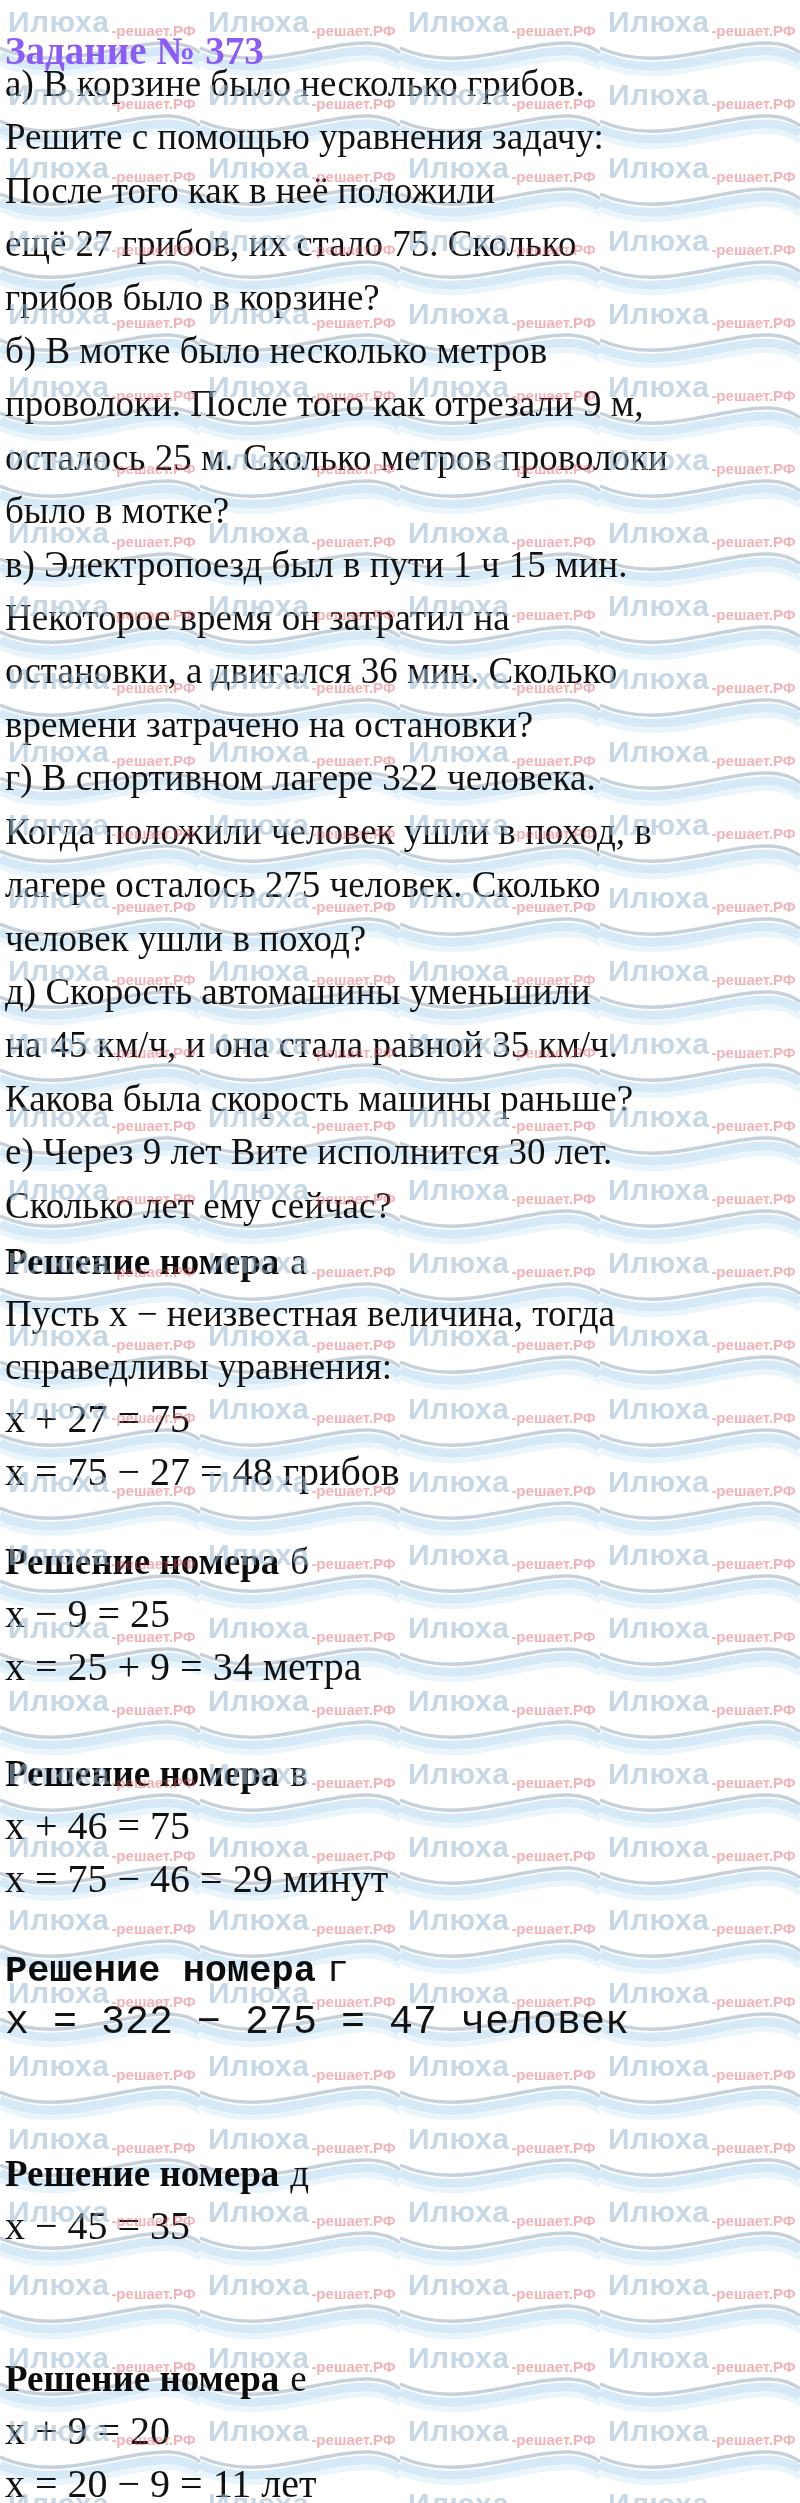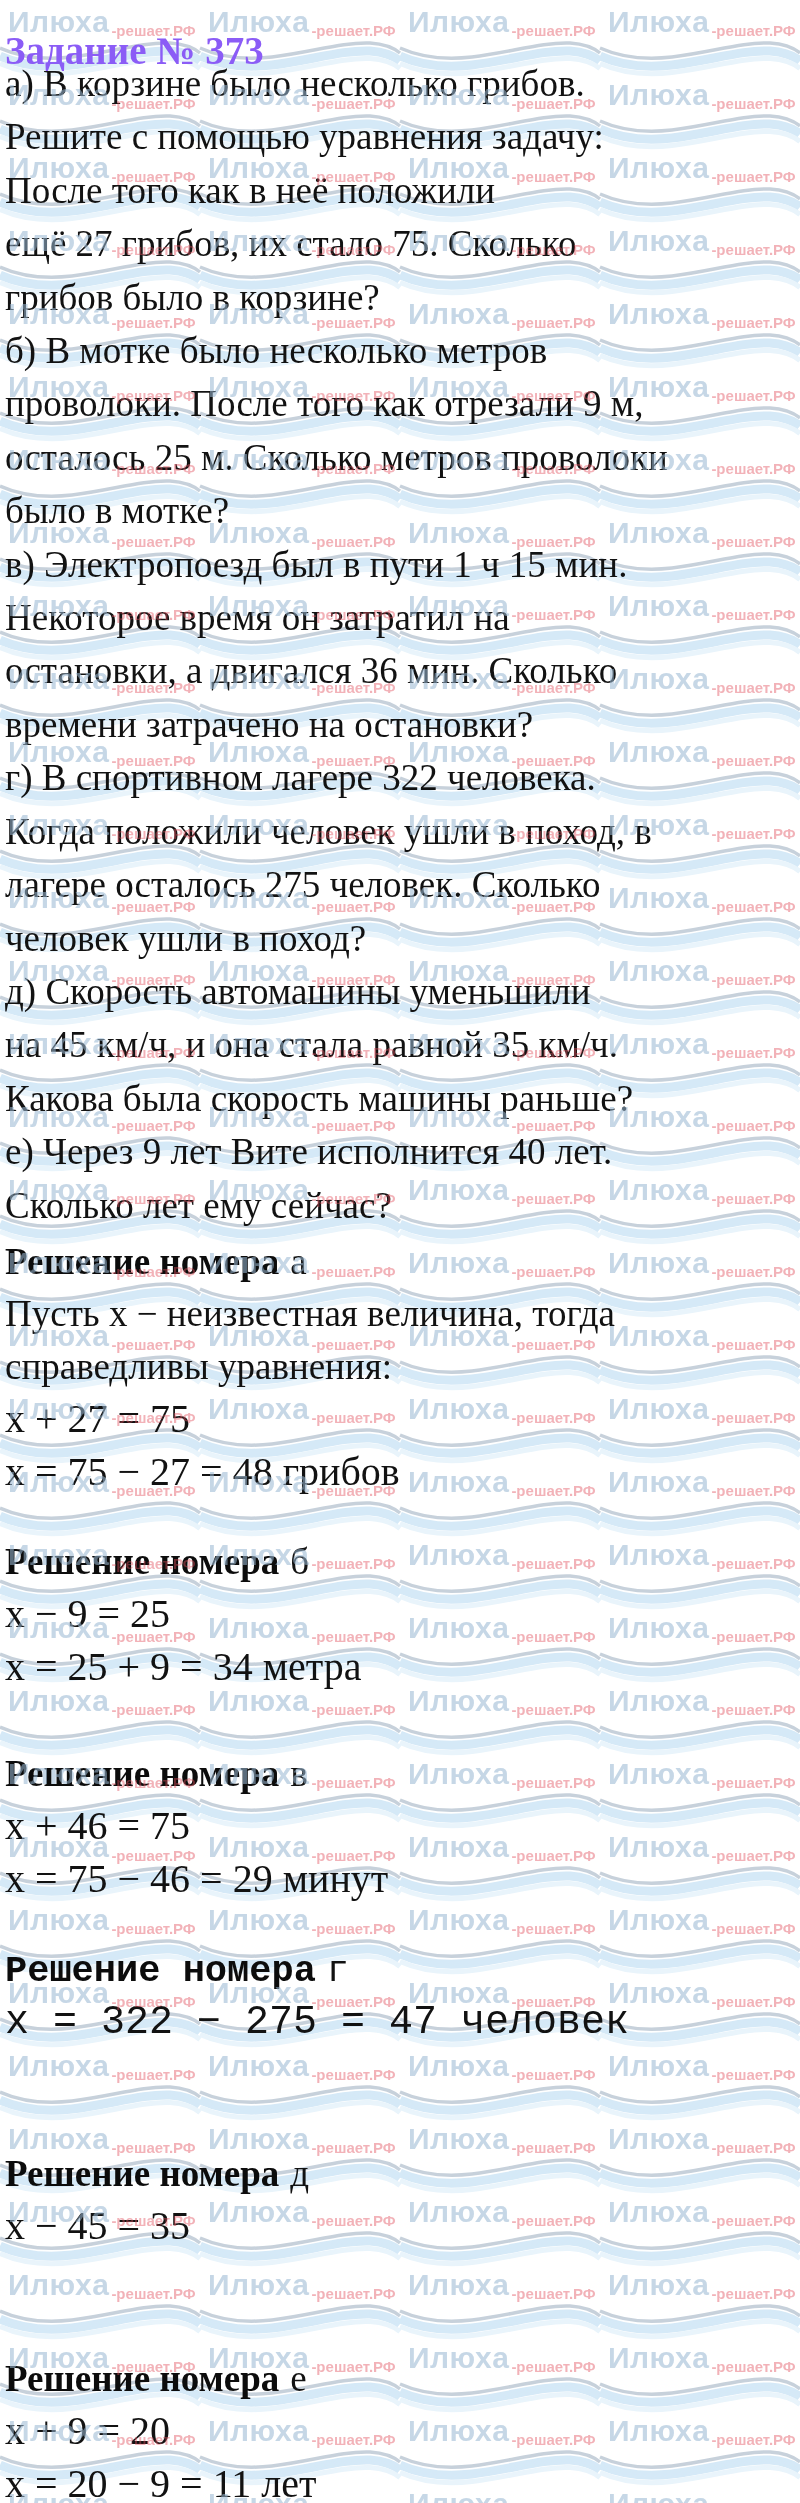--- a/index.html
+++ b/index.html
@@ -731,21 +731,21 @@
       <div class="line">Некоторое время он затратил на</div>
       <div class="line">остановки, а двигался 36 мин. Сколько</div>
       <div class="line">времени затрачено на остановки?</div>
       <div class="line">г) В спортивном лагере 322 человека.</div>
       <div class="line">Когда положили человек ушли в поход, в</div>
       <div class="line">лагере осталось 275 человек. Сколько</div>
       <div class="line">человек ушли в поход?</div>
       <div class="line">д) Скорость автомашины уменьшили</div>
       <div class="line">на 45 км/ч, и она стала равной 35 км/ч.</div>
       <div class="line">Какова была скорость машины раньше?</div>
-      <div class="line">е) Через 9 лет Вите исполнится 40 лет.</div>
+      <div class="line">е) Через 9 лет Вите исполнится 30 лет.</div>
       <div class="line">Сколько лет ему сейчас?</div>
     </div>
   <div id="solutions">
       <div class="solution" style="top: 1236px;">
         <div class="sol-heading"><span>Решение номера</span><span class="hl">а</span></div>
         <div class="sol-line">Пусть x − неизвестная величина, тогда</div>
         <div class="sol-line">справедливы уравнения:</div>
         <div class="sol-line equation">x + 27 = 75</div>
         <div class="sol-line equation">x = 75 − 27 = 48 грибов</div>
       </div>

